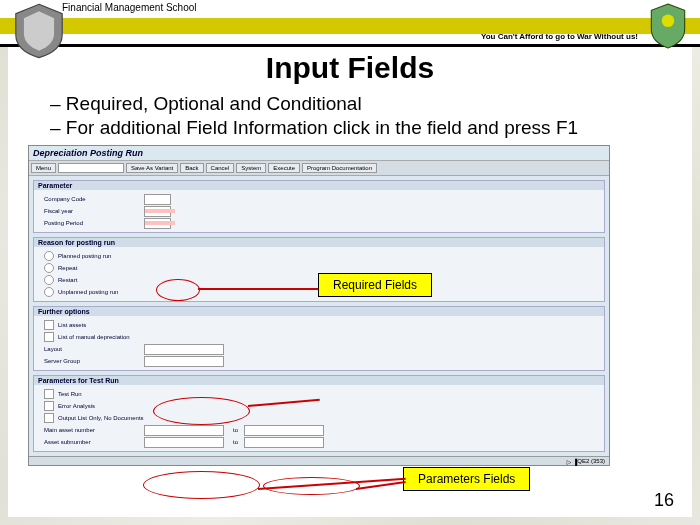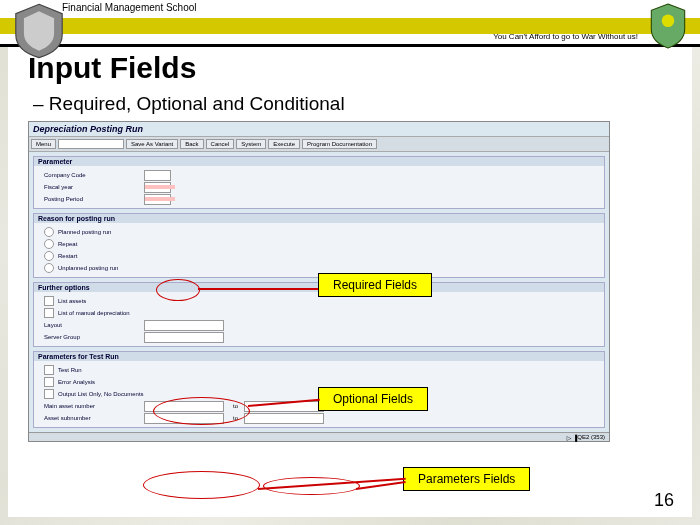--- a/index.html
+++ b/index.html
@@ -2,24 +2,24 @@
 <html><head>
 <meta charset="utf-8">
 <style>
 body{margin:0;font-family:Arial,sans-serif;width:700px;height:525px;background:#e8e8e0;position:relative;overflow:hidden}
 .camo{position:absolute;inset:0;background:linear-gradient(135deg,#d8d8c8 0%,#e8e8e0 20%,#dcdcd0 40%,#f0f0e8 60%,#d8d8c8 80%,#e8e8e0 100%);opacity:.6}
 .header{position:relative;height:44px;background:#fff;border-bottom:3px solid #000}
 .header-stripe{position:absolute;top:18px;left:0;right:0;height:16px;background:#d4c800}
 .header-text{position:absolute;top:2px;left:62px;font-size:10px;font-weight:normal}
 .crest-left{position:absolute;top:2px;left:10px;width:58px;height:58px;z-index:5}
 .crest-right{position:absolute;top:2px;right:10px;width:44px;height:48px;z-index:5}
-.tagline{position:absolute;top:32px;right:62px;font-size:8px;font-weight:normal}
+.tagline{position:absolute;top:32px;right:62px;font-size:8px;font-weight:bold}
 .content{position:relative;background:#fff;margin:0 8px 8px 8px;padding:4px 20px;height:462px}
-h1{font-size:30px;font-weight:bold;margin:0 0 8px 0}
-.bullets{list-style:none;padding:0;margin:0 0 6px 23px}
+h1{text-align:center;font-size:30px;font-weight:bold;margin:0 0 8px 0}
+.bullets{list-style:none;padding:0;margin:0 0 6px 40px}
 .bullets li{font-size:19px;margin-bottom:2px}
 .bullets li:before{content:"– ";margin-left:-18px}
 .app{background:#dce8f0;border:1px solid #888;padding:0;width:580px;font-size:7px}
 .app-title{background:#dce8f0;color:#003;font-style:italic;font-weight:bold;font-size:9px;padding:2px 4px}
 .toolbar{background:#d4dce4;padding:2px;display:flex;gap:2px;align-items:center;border-top:1px solid #aaa;border-bottom:1px solid #aaa}
 .toolbar button{font-size:6px;background:#e8ecf0;border:1px solid #999;padding:1px 4px}
 .toolbar input{width:60px;font-size:6px;border:1px solid #999}
 .panel{background:#f0f4f8;margin:4px;border:1px solid #aac}
 .panel-title{background:#d0dce8;color:#003;font-size:7px;font-weight:bold;padding:1px 4px}
 .panel-body{padding:3px 10px}
@@ -52,20 +52,21 @@
   </svg>
 <svg class="crest-right" viewBox="0 0 40 46">
     <path d="M20 2 L36 8 L36 26 Q36 38 20 44 Q4 38 4 26 L4 8 Z" fill="#6a6" stroke="#240"></path>
     <circle cx="20" cy="18" r="6" fill="#dd0"></circle>
   </svg>
 
 <div class="content">
   <h1>Input Fields</h1>
   <ul class="bullets">
     <li>Required, Optional and Conditional</li>
+    <li>For additional Field Information click in the field and press F1</li>
   </ul>
 
   <div class="app">
     <div class="app-title">Depreciation Posting Run</div>
     <div class="toolbar">
       <button>Menu</button>
       <input style="">
       <button>Save As Variant</button>
       <button>Back</button>
       <button>Cancel</button>
@@ -167,21 +168,20 @@
     </div>
     <div class="status">&nbsp;<span>▷ <span>QE2 (353)</span> ▐</span></div>
   </div>
 
   <div class="circle" style="top:232px;left:148px;width:42px;height:20px"></div>
   <div class="circle" style="top:350px;left:145px;width:95px;height:26px"></div>
   <div class="circle" style="top:424px;left:135px;width:115px;height:26px"></div>
   <div class="circle" style="top:430px;left:255px;width:95px;height:16px"></div>
 
   <div class="callout" style="top:226px;left:310px">Required Fields</div>
-  <div class="callout" style="top:340px;left:310px">Optional Fields</div>
   <div class="callout" style="top:420px;left:395px">Parameters Fields</div>
 
   <div class="line" style="top:241px;left:190px;width:120px"></div>
   <div class="line" style="top:358px;left:240px;width:72px;transform:rotate(-5deg)"></div>
   <div class="line" style="top:441px;left:250px;width:148px;transform:rotate(-4deg)"></div>
   <div class="line" style="top:441px;left:348px;width:50px;transform:rotate(-8deg)"></div>
 
   <div class="pg">16</div>
 </div>
 

